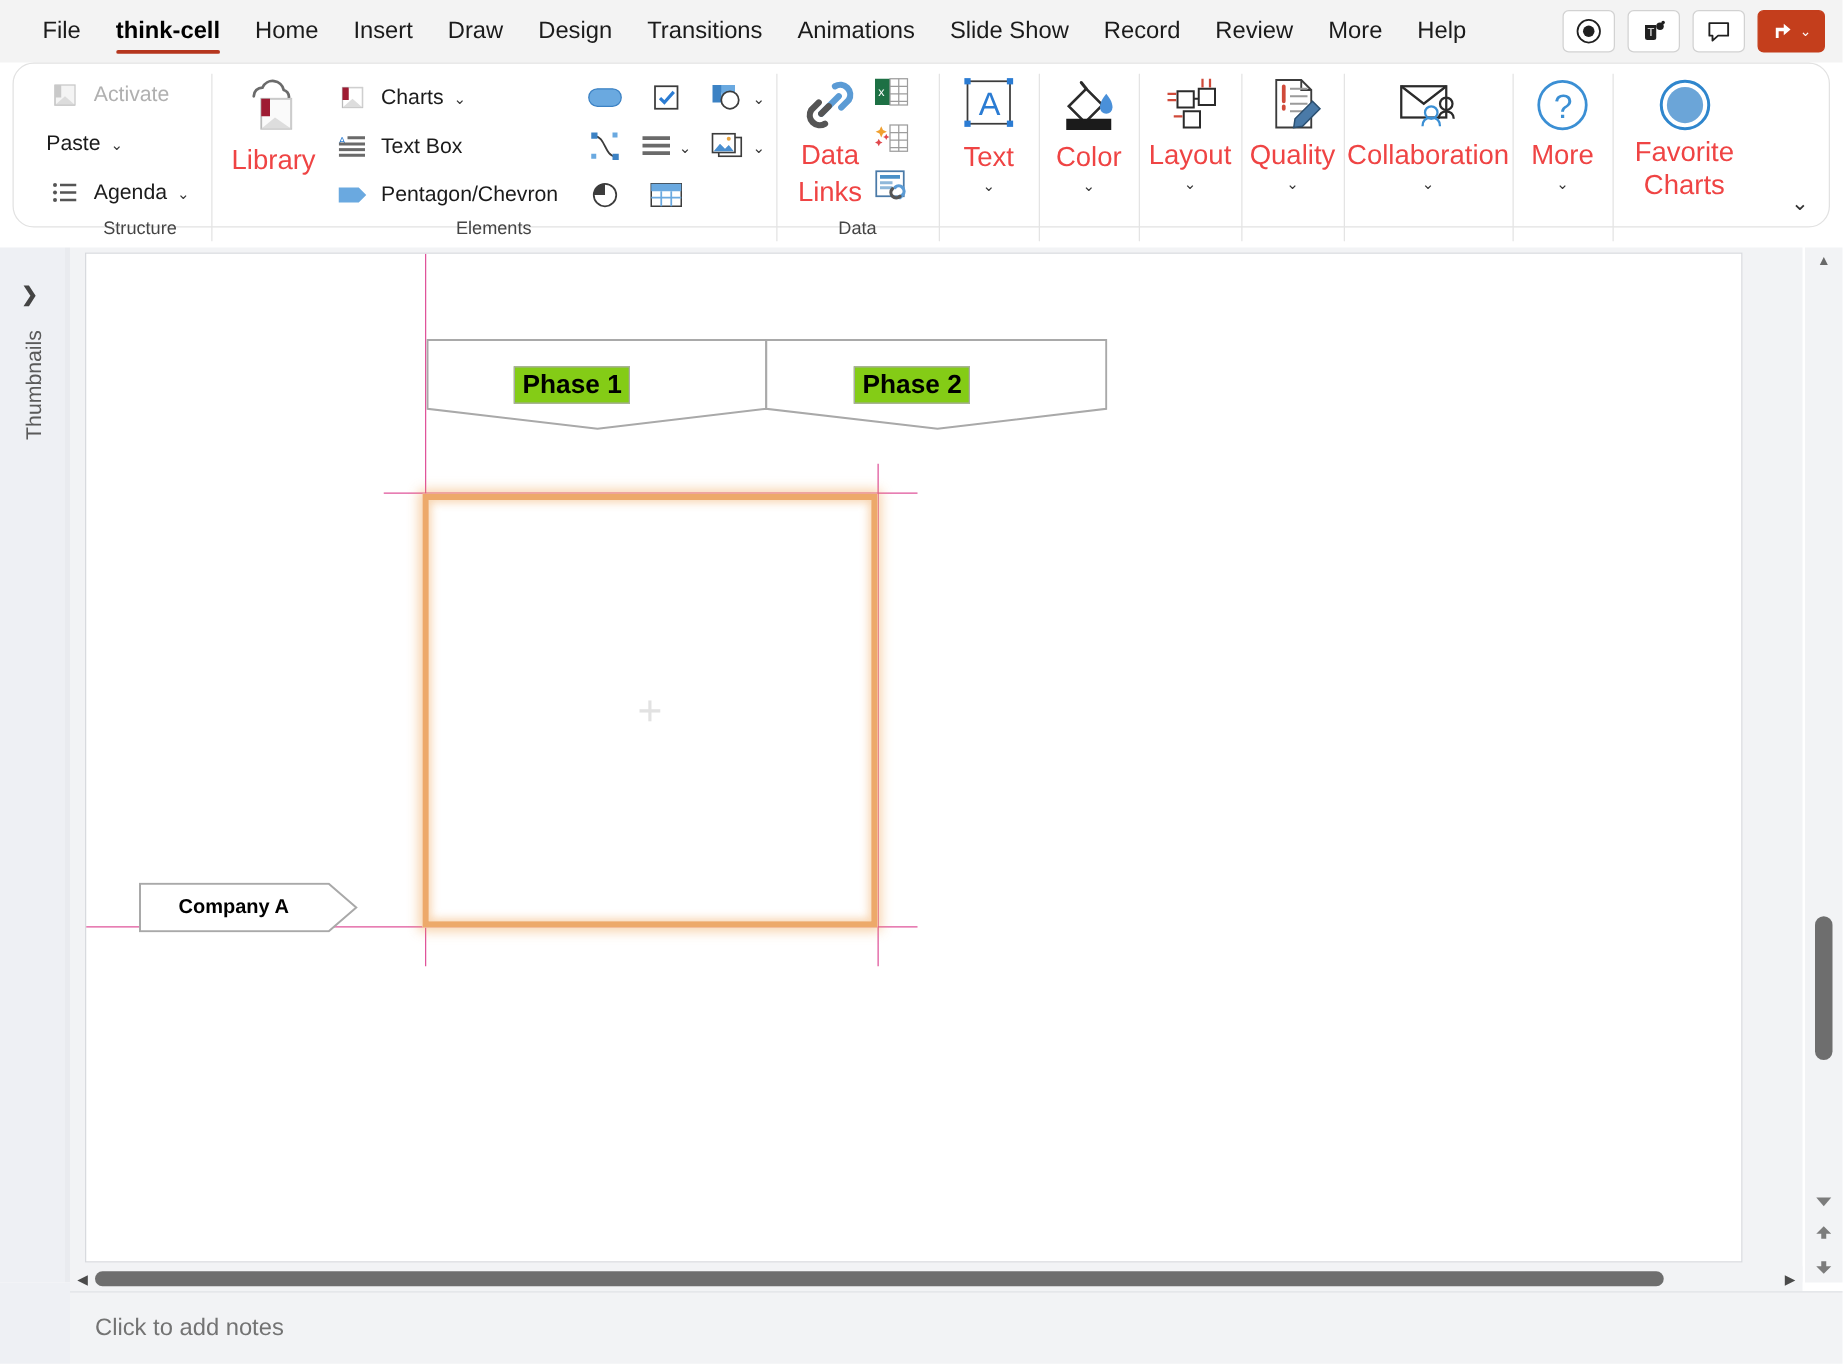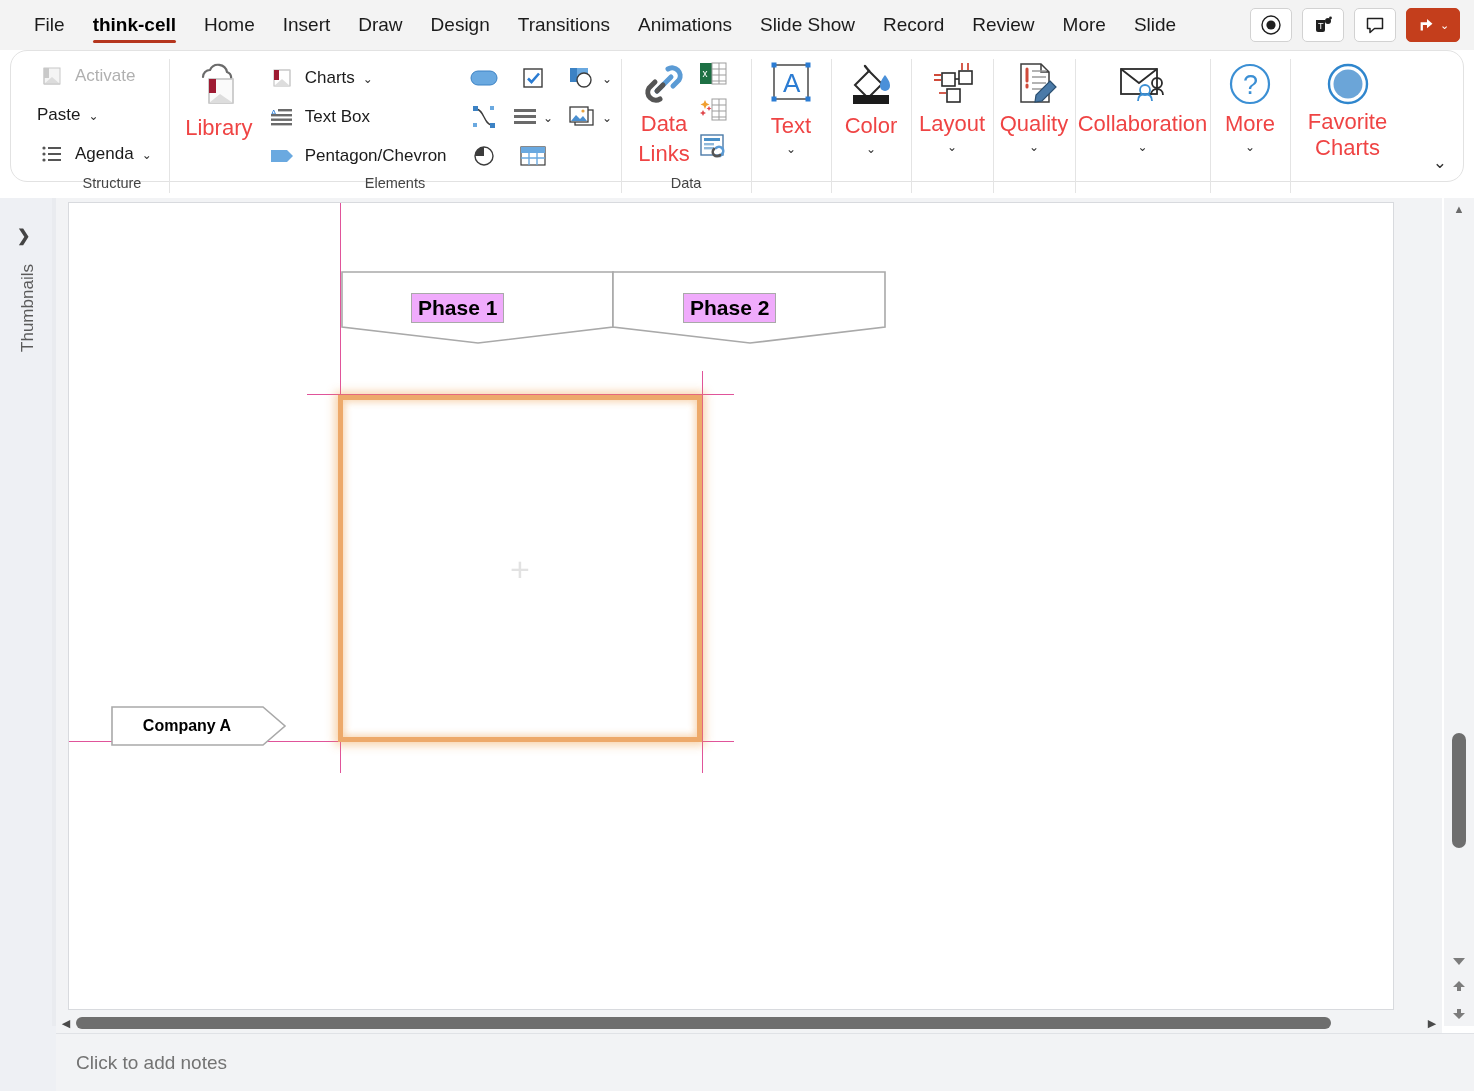--- a/index.html
+++ b/index.html
@@ -95,21 +95,21 @@
   }
 
   
   .guide-v { position: absolute; width: 1px; background: #e0549a; }
   .guide-h { position: absolute; height: 1px; background: #e0549a; }
 
   
   .phase-wrap { position: absolute; left: 272px; top: 68px; width: 545px; height: 75px; }
   .phase-lbl {
     position: absolute; top: 22px; font-size: 21px; font-weight: bold; color: #000;
-    border: 1px solid #a9a9a9; background: #f0abfc; padding: 2px 6px;
+    border: 1px solid #a9a9a9; background: #84cc16; padding: 2px 6px;
     white-space: nowrap;
   }
 
   
   .companyA { position: absolute; left: 42px; top: 503px; width: 176px; height: 40px; }
   .companyA .ca-txt {
     position: absolute; left: 0; top: 0; width: 152px; height: 40px;
     display: flex; align-items: center; justify-content: center;
     font-size: 16px; font-weight: bold; color: #000;
   }
@@ -166,21 +166,21 @@
   <div class="tab">Home</div>
   <div class="tab">Insert</div>
   <div class="tab">Draw</div>
   <div class="tab">Design</div>
   <div class="tab">Transitions</div>
   <div class="tab">Animations</div>
   <div class="tab">Slide Show</div>
   <div class="tab">Record</div>
   <div class="tab">Review</div>
   <div class="tab">More</div>
-  <div class="tab">Slide</div>
+  <div class="tab">Help</div>
   <div class="tabbar-spacer"></div>
 
   <div class="tb-btn">
     <svg width="22" height="22" viewBox="0 0 22 22">
       <circle cx="11" cy="11" r="9" fill="none" stroke="#202020" stroke-width="1.4"></circle>
       <circle cx="11" cy="11" r="4.6" fill="#202020"></circle>
     </svg>
   </div>
   <div class="tb-btn">
     <svg width="22" height="22" viewBox="0 0 22 22">

